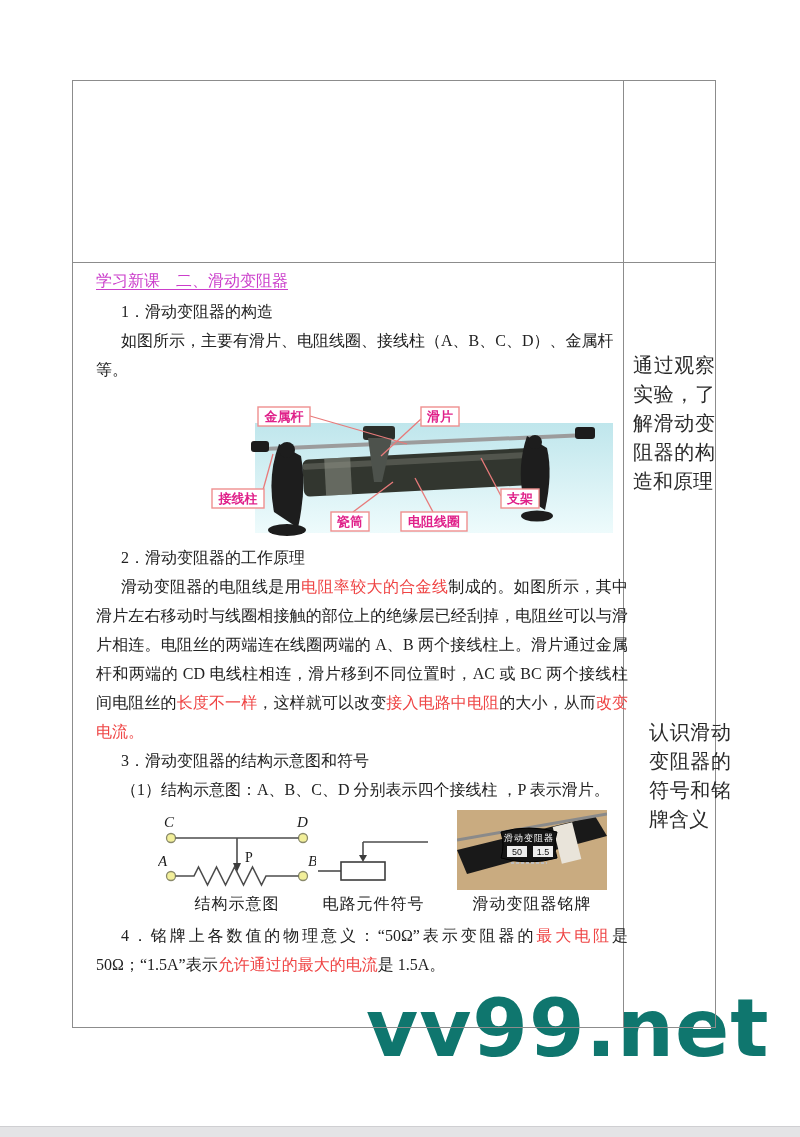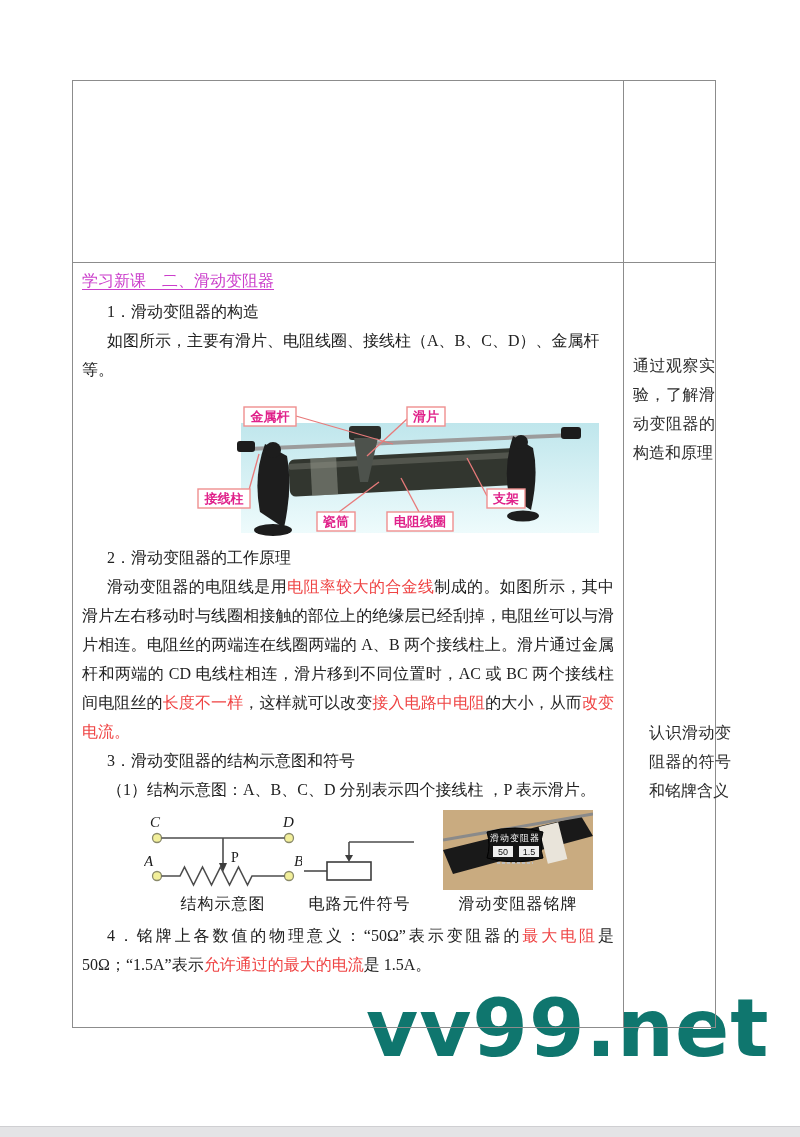--- a/index.html
+++ b/index.html
@@ -19,25 +19,25 @@
     background:#e4e4e6;border-top:1px solid #cfcfd2;z-index:3;
   }
   
   .tbl{
     position:absolute;left:72px;top:80px;width:644px;height:948px;
     border:1px solid #8c8c8c;box-sizing:border-box;z-index:1;
   }
   .vdiv{position:absolute;top:0;bottom:0;left:550px;width:1px;background:#8c8c8c;}
   .hdiv{position:absolute;left:0;right:0;top:181px;height:1px;background:#8c8c8c;}
   .cell-main{
-    position:absolute;left:0;top:182px;width:550px;bottom:0;
+    position:absolute;left:14px;top:182px;width:550px;bottom:0;
     box-sizing:border-box;padding:3px 9px 0 9px;
     font-size:16px;line-height:29px;overflow:hidden;
   }
-  .cell-side{position:absolute;left:551px;top:182px;right:0;bottom:0;font-size:16px;line-height:29px;}
+  .cell-side{position:absolute;left:551px;top:182px;right:0;bottom:0;font-size:20px;line-height:29px;}
   .note{position:absolute;left:9px;width:82px;text-align:justify;color:#2a2a2a;}
   .note1{top:88px;}
   .note2{top:455px;margin-left:16px;}
   p{margin:0;}
   .title{color:#cb3ecb;text-decoration:underline;text-underline-offset:3px;}
   .h-blue{color:#2373bd;font-weight:bold;}
   .ind{text-indent:25px;}
   .jp{text-align:justify;text-indent:25px;}
   .red{color:#ef4444;}
   .photo-wrap{margin:22px 0 2px 79px;width:450px;height:135px;}

